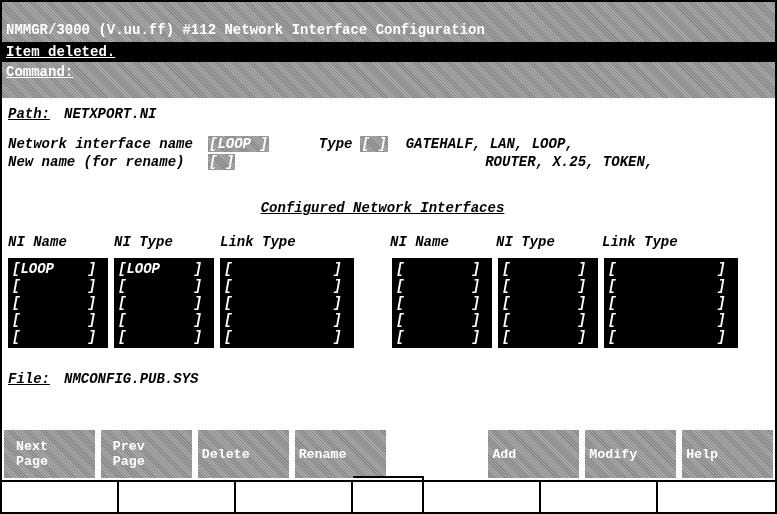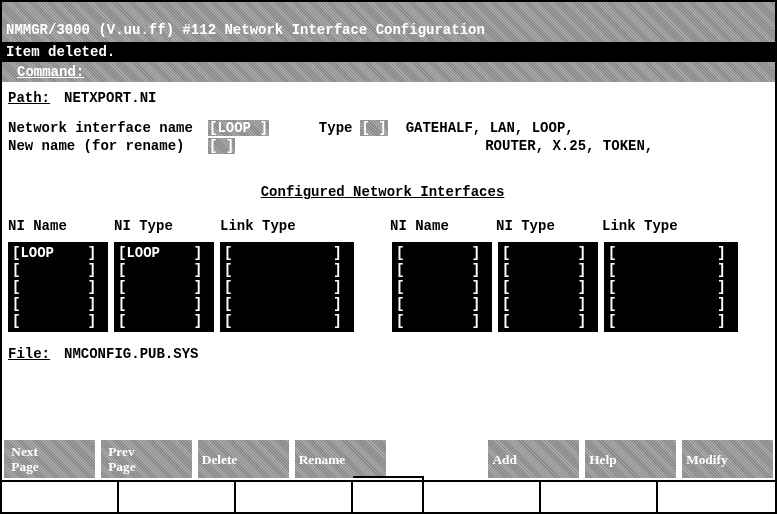--- a/index.html
+++ b/index.html
@@ -20,30 +20,32 @@
     padding: 20px 4px;
     height: 20px;
     line-height: 16px;
   }
   .msgbar {
     background: #000;
     color: #fff;
     padding: 2px 4px;
     height: 20px;
     line-height: 16px;
+    text-decoration: underline;
   }
   .cmdbar {
     background: repeating-linear-gradient(45deg, #888, #888 1px, #aaa 1px, #aaa 2px);
-    padding: 2px 15px;
-    height: 20px;
+    padding: 2px 4px;
+    height: 36px;
     line-height: 16px;
   }
   .cmdbar span { color: #fff; text-decoration: underline; }
   .content {
     padding: 8px 18px 4px 6px;
+    font-style: italic;
   }
   .row { display: flex; align-items: baseline; margin-bottom: 2px; }
   .lbl-u { text-decoration: underline; }
   .pathrow { margin-bottom: 14px; }
   .half-field {
     background: repeating-linear-gradient(45deg, #888, #888 1px, #aaa 1px, #aaa 2px);
     color: #fff;
     display: inline-block;
     padding: 0 1px;
     font-weight: bold;
@@ -59,37 +61,37 @@
     background: #000;
     color: #fff;
     padding: 3px 4px;
     display: flex;
     flex-direction: column;
     gap: 1px;
   }
   .cell { white-space: pre; }
   .cell::before { content: "["; }
   .cell::after  { content: "]"; }
-  .file-row { margin-top: 14px; }
+  .file-row { margin-top: 23px; }
   .softkeys {
     position: absolute;
     bottom: 34px;
     left: 2px;
     right: 2px;
     display: grid;
     grid-template-columns: repeat(8, 1fr);
     gap: 6px;
   }
   .softkey {
     background: repeating-linear-gradient(45deg, #888, #888 1px, #aaa 1px, #aaa 2px);
     color: #fff;
-    height: 38px;
+    height: 48px;
     padding: 2px 4px;
     font-weight: bold;
-    font-family: Liberation Serif, serif;
+    font-family: Liberation Mono, monospace;
     border: none;
     text-align: left;
     white-space: pre;
     line-height: 15px;
     cursor: pointer;
   }
   .softkey.empty { visibility: hidden; }
   .bottom-strip {
     position: absolute;
     bottom: 0; left: 0; right: 0;
@@ -207,22 +209,22 @@
 
 <div class="softkeys">
   <button class="softkey"> Next
  Page</button>
   <button class="softkey"> Prev
  Page</button>
   <button class="softkey">Delete</button>
   <button class="softkey">Rename</button>
   <button class="softkey empty"></button>
   <button class="softkey">Add</button>
+  <button class="softkey">Modify</button>
   <button class="softkey">Help</button>
-  <button class="softkey">Modify</button>
 </div>
 
 <div class="bottom-strip">
   <div></div>
     <div></div>
     <div></div>
     <div class="mid"></div>
     <div></div>
     <div></div>
     <div></div>

